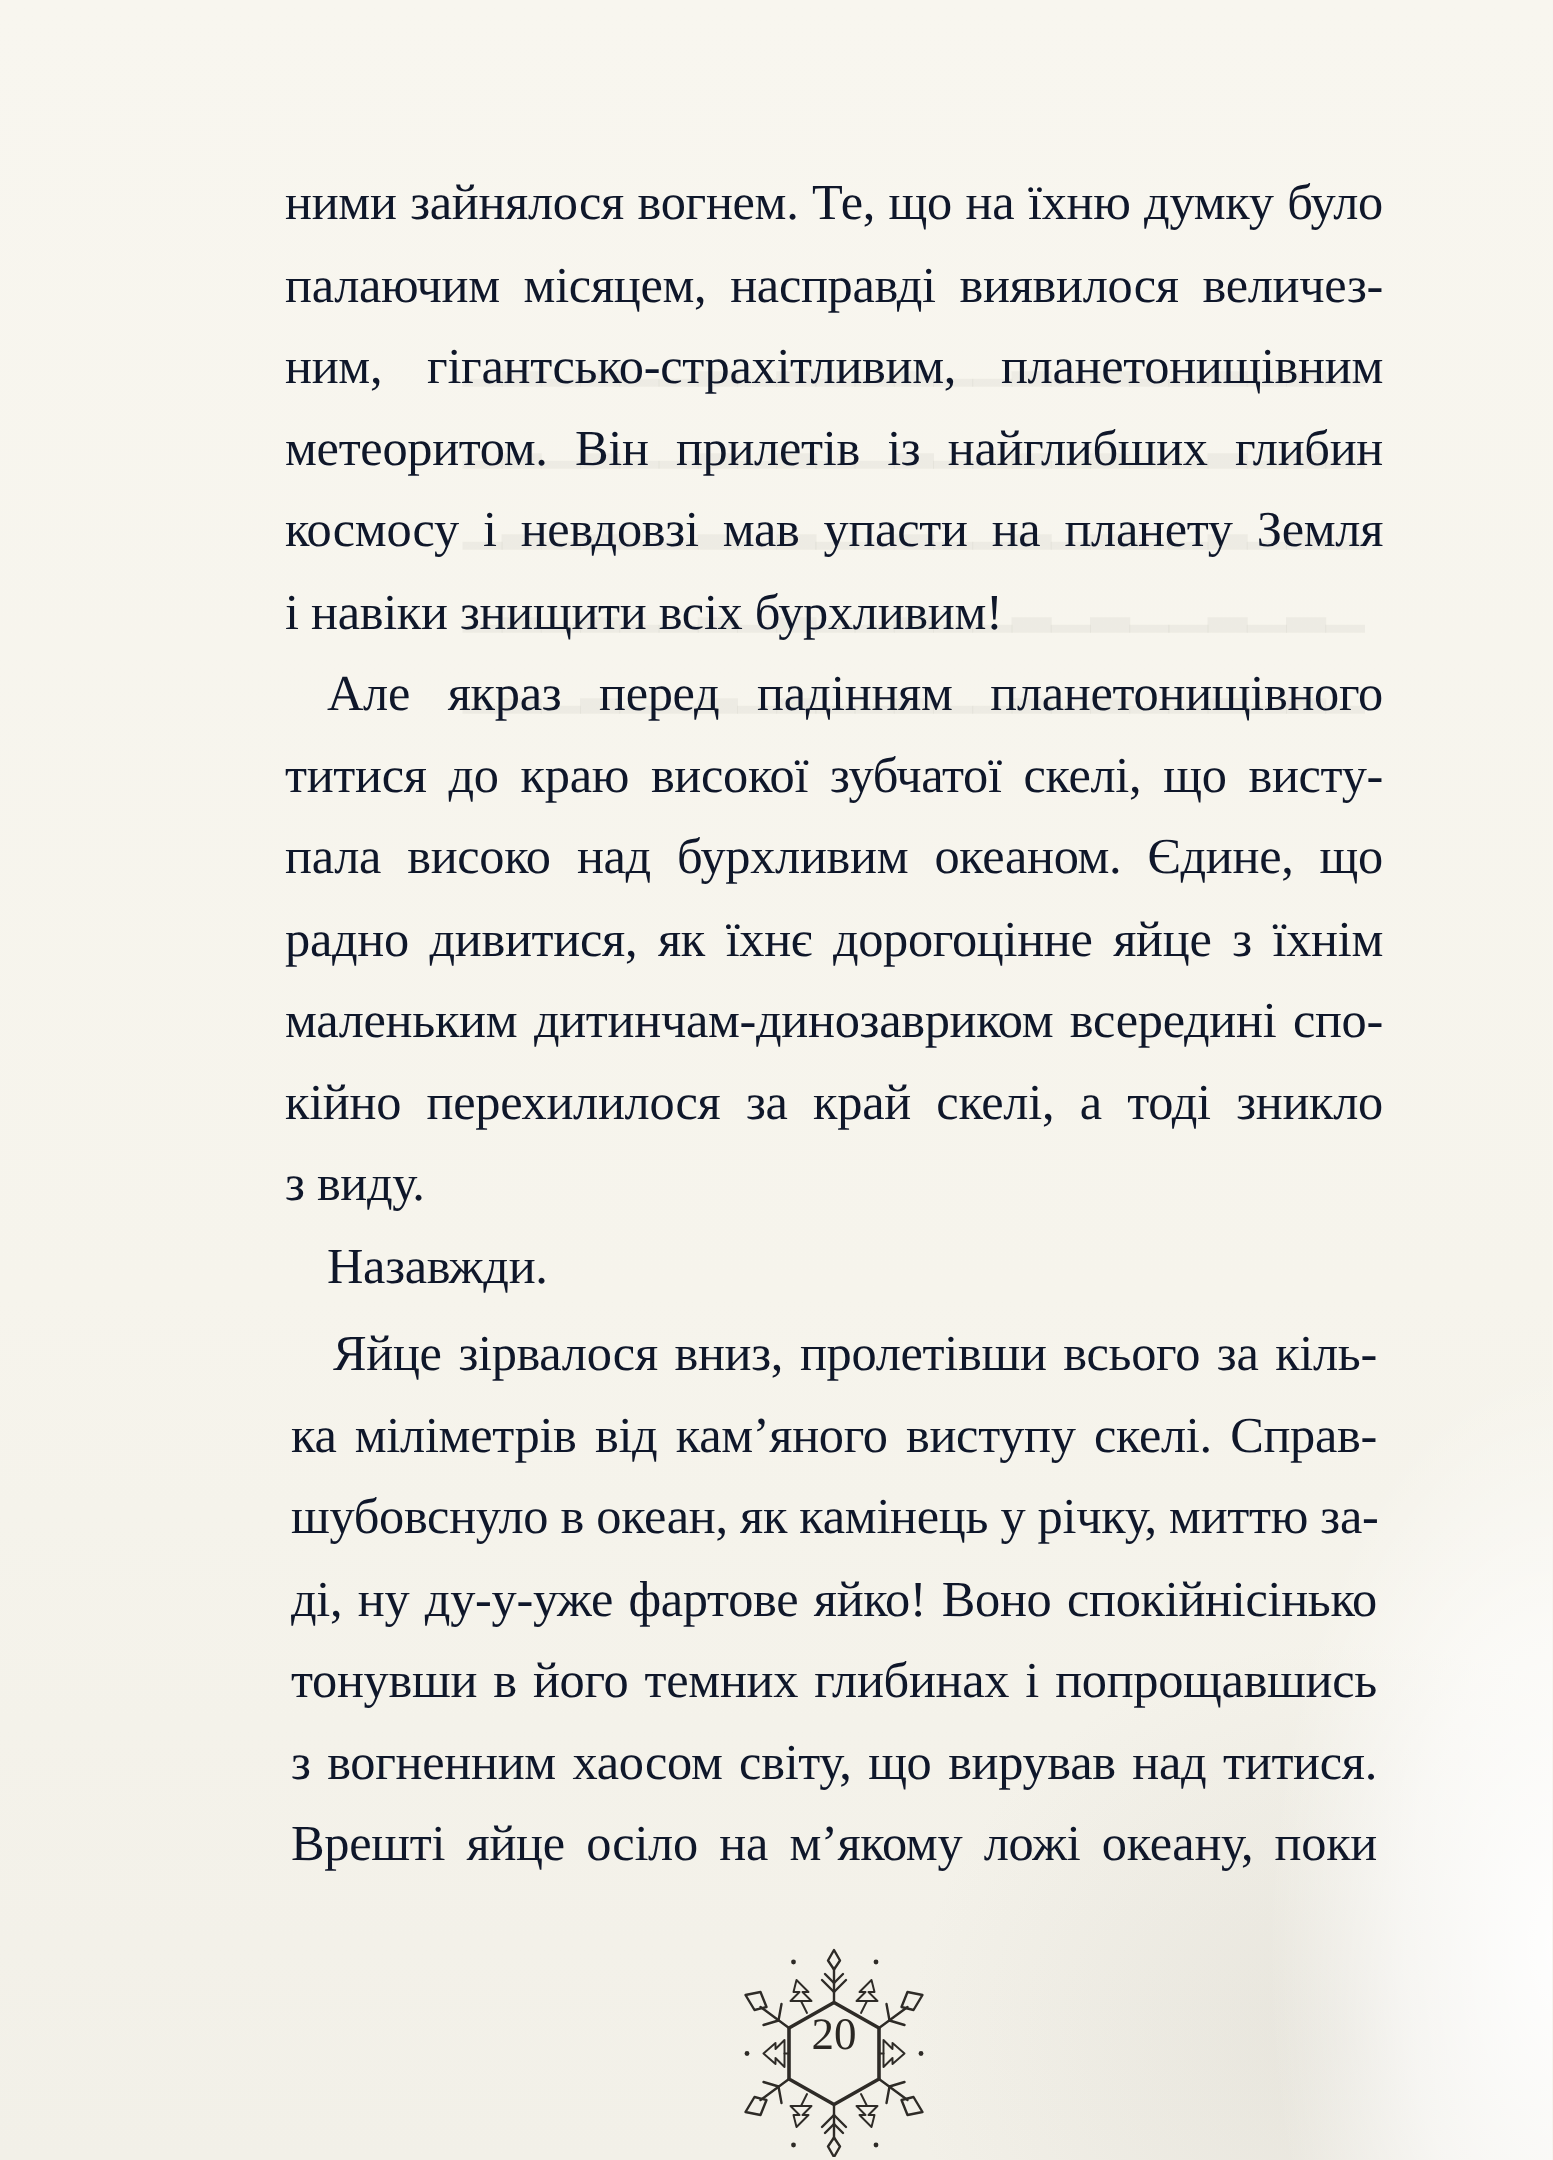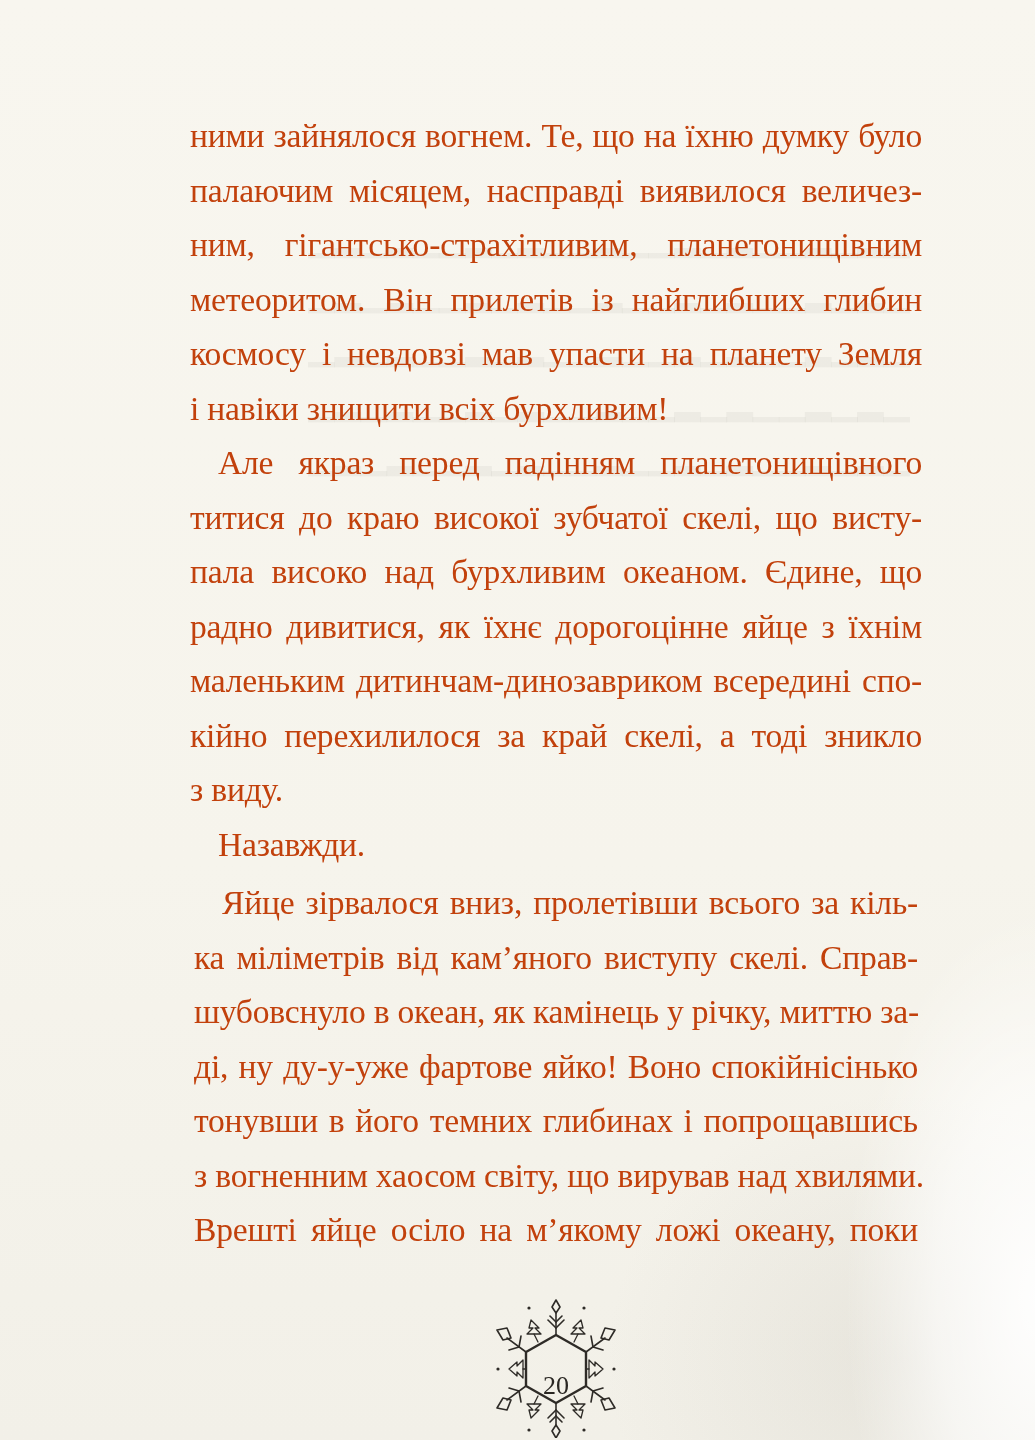--- a/index.html
+++ b/index.html
@@ -32,21 +32,21 @@
       transform: scaleX(-1);
       white-space: nowrap;
       overflow: hidden;
       pointer-events: none;
     }
     .text-block {
       position: absolute;
       left: 190px;
       top: 109px;
       width: 732px;
-      color: #c2410c;
+      color: #0f172a;
       font-size: 33.6px;
       line-height: 54.5px;
       letter-spacing: -0.2px;
     }
     .line {
       display: block;
       height: 54.5px;
       white-space: nowrap;
       text-align: justify;
       text-align-last: justify;
@@ -66,23 +66,23 @@
     }
     .page-number-ornament svg {
       position: absolute;
       left: 0;
       top: 0;
     }
     .page-number {
       position: absolute;
       left: 0;
       width: 122px;
-      top: 73px;
+      top: 44px;
       text-align: center;
-      font-size: 26px;
+      font-size: 30px;
       color: #2a2723;
       line-height: 30px;
     }
   </style>
 </head>
 <body>
 
 <div class="paper"></div>
 
 <div class="ghost" style="top:212px;">
@@ -117,21 +117,21 @@
   <p style="margin:0">
     <span class="line indent last">Назавжди.</span>
   </p>
 
   <p style="margin:4px">
     <span class="line indent">Яйце зірвалося вниз, пролетівши всього за кіль-</span>
     <span class="line">ка міліметрів від кам’яного виступу скелі. Справ-</span>
     <span class="line">шубовснуло в океан, як камінець у річку, миттю за-</span>
     <span class="line">ді, ну ду-у-уже фартове яйко! Воно спокійнісінько</span>
     <span class="line">тонувши в його темних глибинах і попрощавшись</span>
-    <span class="line">з вогненним хаосом світу, що вирував над хвилями.</span>
+    <span class="line">з вогненним хаосом світу, що вирував над титися.</span>
     <span class="line">Врешті яйце осіло на м’якому ложі океану, поки</span>
   </p>
 
 </main>
 
 <footer class="page-number-ornament">
   <svg width="122" height="140" viewBox="0 0 122 140" fill="none" stroke="#2e2b27" stroke-width="1.6" stroke-linecap="round" stroke-linejoin="round">
 
     <polygon points="61,37 91,54 91,88 61,105 31,88 31,54" stroke-width="2.4"></polygon>
 

